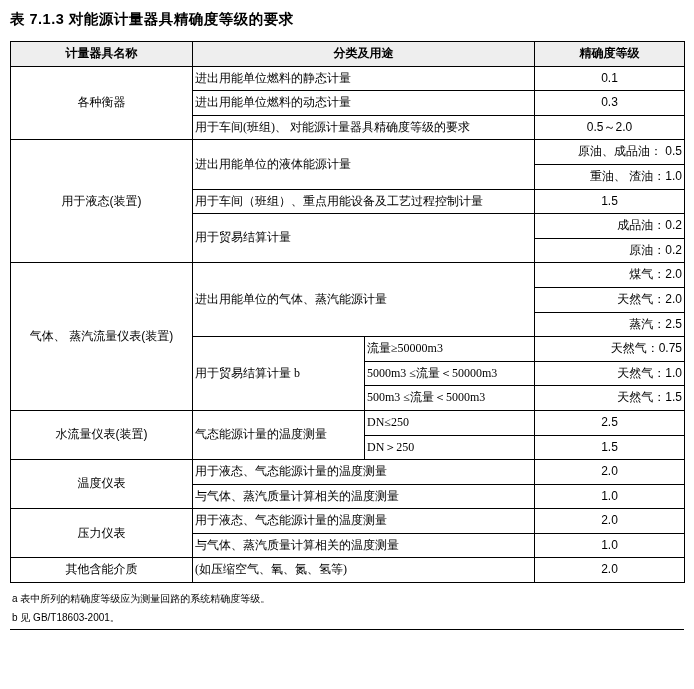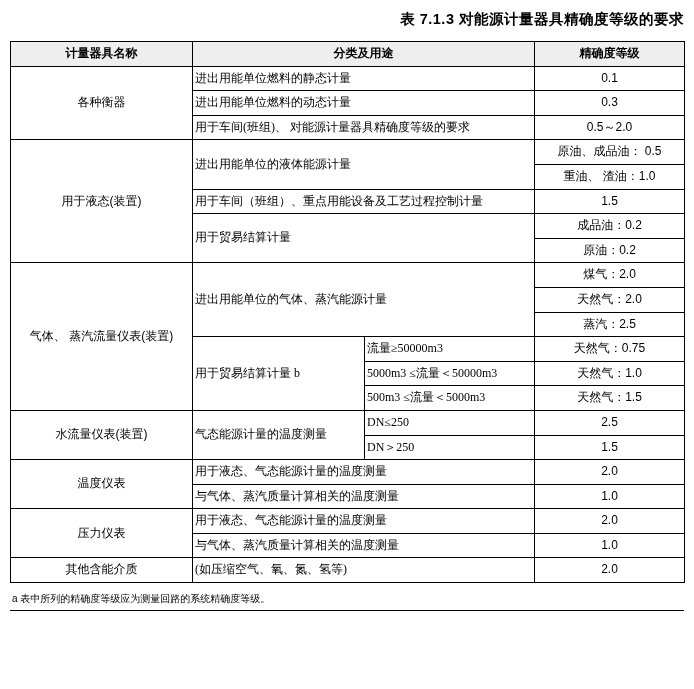--- a/index.html
+++ b/index.html
@@ -4,21 +4,21 @@
 <style>
   html,body{margin:0;padding:0;}
   body{
     width:694px;
     background:#ffffff;
     font-family:"Liberation Sans","DejaVu Sans",sans-serif;
     color:#000;
   }
   .page{width:694px;height:689px;box-sizing:border-box;padding:0 10px;}
   .title{
-    text-align:right;
+    text-align:left;
     font-size:14.5px;
     font-weight:bold;
     padding:10px 0 12px 0;
     letter-spacing:0.5px;
   }
   table.main{
     border-collapse:collapse;
     width:674px;
     table-layout:fixed;
   }
@@ -35,21 +35,21 @@
     font-weight:bold;
     font-size:12.5px;
     padding:7px 4px;
   }
   .lft{text-align:left;font-family:Liberation Serif, serif;}
   .cat{
     text-align:center;
     font-weight:normal;
   }
   .val{text-align:center;}
-  .valR{text-align:center;padding-right:14px;}
+  .valR{text-align:right;padding-right:14px;}
   .notes{
     font-size:10px;
     line-height:1.9;
     padding-top:6px;
   }
   .note-line{padding-left:2px;}
   .bottomrule{
     border-top:1px solid #000;
     margin-top:2px;
   }
@@ -168,16 +168,17 @@
       <tr>
         <td class="cat">其他含能介质</td>
         <td class="lft" colspan="2">(如压缩空气、氧、氮、氢等)</td>
         <td class="val">2.0</td>
       </tr>
     </tbody>
   </table>
 
   <div class="notes">
     <div class="note-line">a 表中所列的精确度等级应为测量回路的系统精确度等级。</div>
+    <div class="note-line">b 见 GB/T18603-2001。</div>
   </div>
   <div class="bottomrule"></div>
 
 </div>
 
 </body></html>

